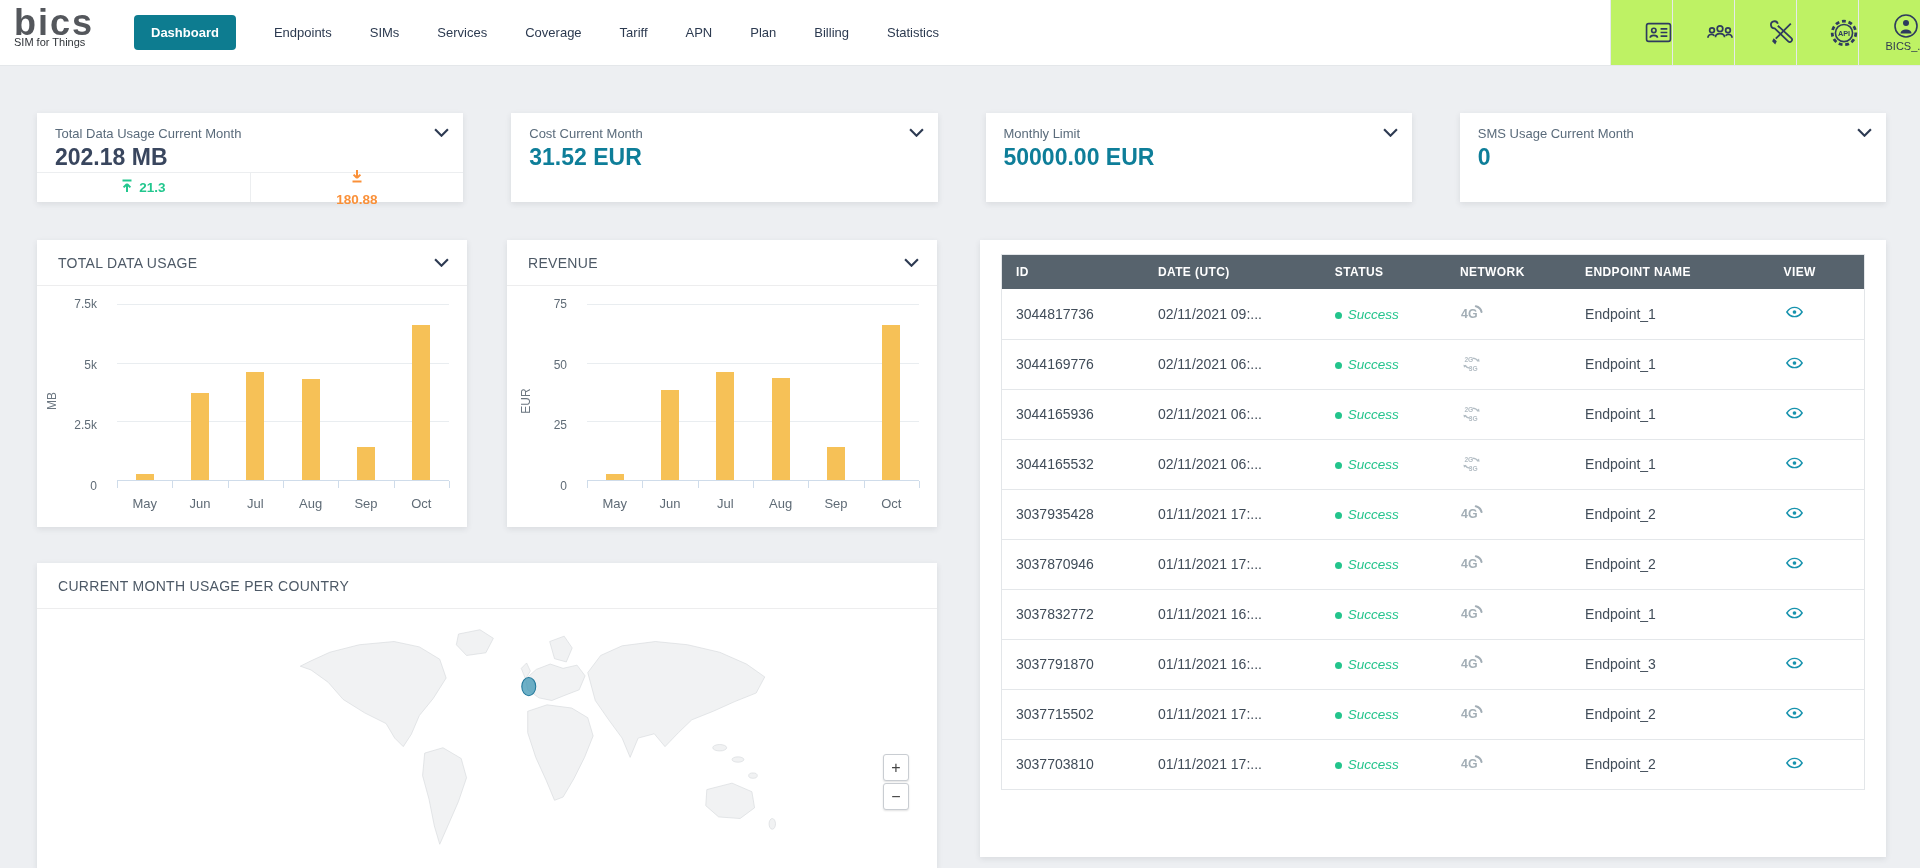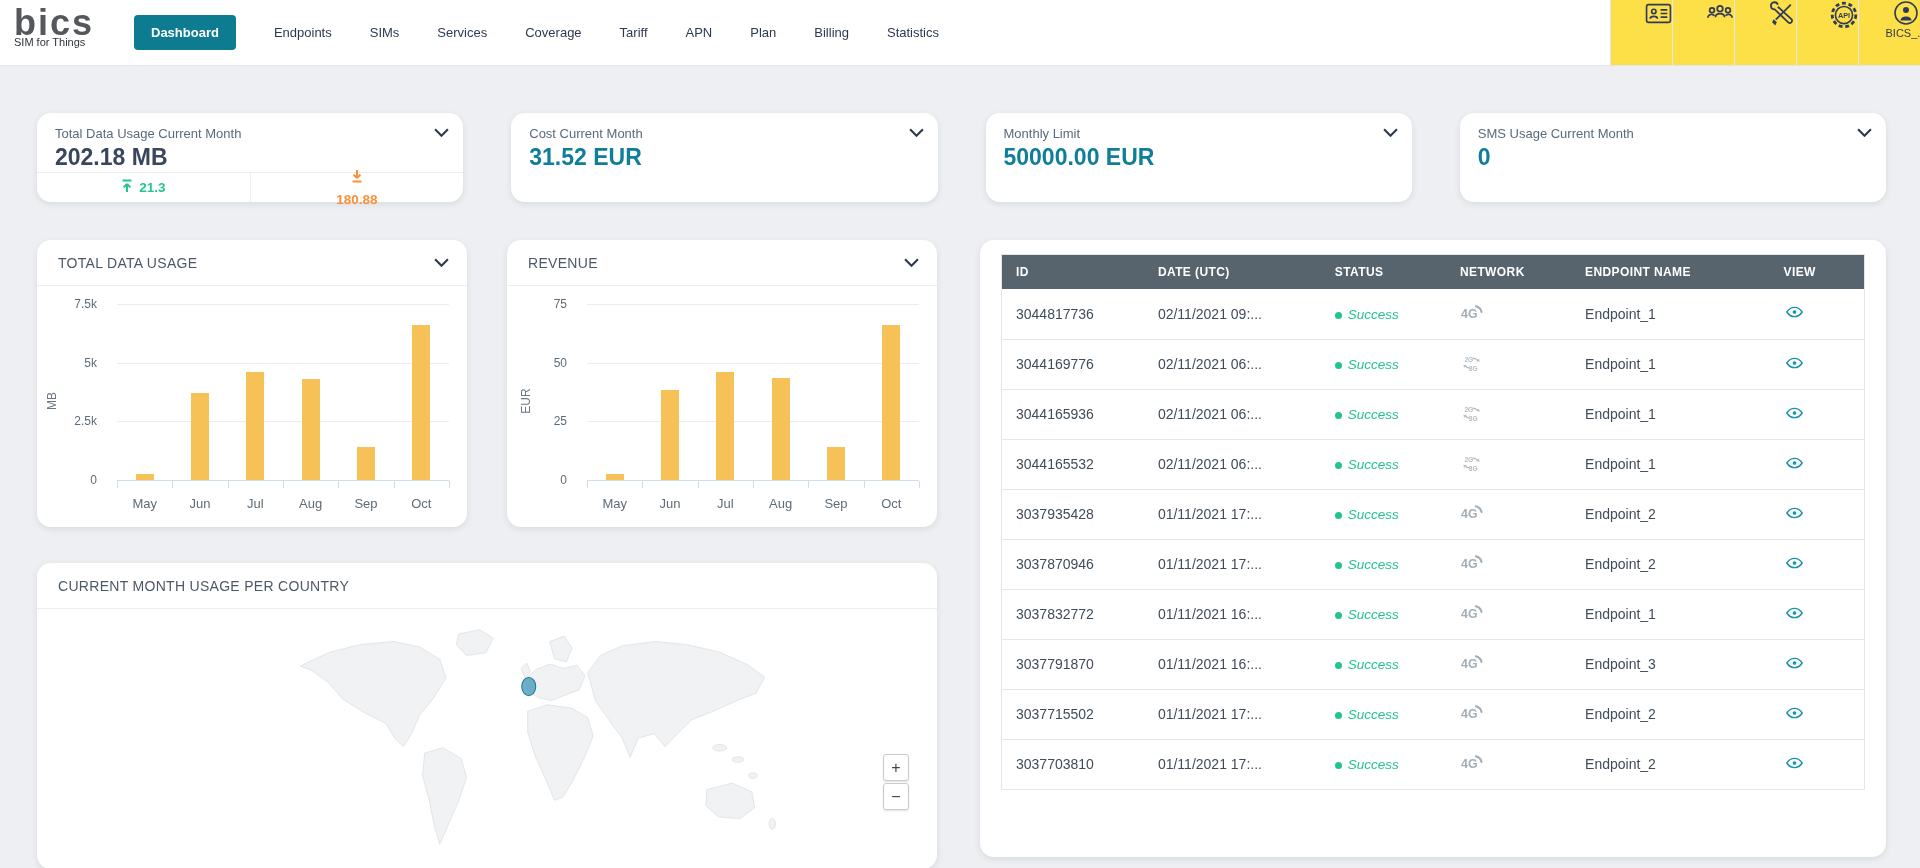--- a/index.html
+++ b/index.html
@@ -18,27 +18,27 @@
   .logo-sub{ font-size:11px; color:#2f3338; margin-top:-2px; }
   nav.main-nav{ display:flex; align-items:center; gap:38px; margin-left:14px; }
   .nav-item{ font-size:13px; color:#2c3a50; cursor:pointer; white-space:nowrap; }
   .nav-item.active{
     background:#0d7c90; color:#fff; font-weight:bold;
     padding:10px 17px; border-radius:4px;
   }
   .header-actions{ margin-left:auto; display:flex; align-items:stretch; }
   .action-cell{
     width:62px; border-left:1px solid #e6e9ec; display:flex; flex-direction:column;
-    align-items:center; justify-content:flex-start; cursor:pointer; background:#fde047;padding-left:33px;
+    align-items:center; justify-content:center; cursor:pointer; background:#bef264;padding-left:33px;
   }
   .action-cell svg{ display:block; }
   .account-label{ font-size:11px; color:#2f3a50; margin-top:1px; }
   
   main{ padding:47px 34px 0 37px; }
-  .card{ background:#fff; border-radius:14px; box-shadow:0 2px 6px rgba(40,50,60,.10); }
+  .card{ background:#fff; border-radius:0; box-shadow:0 2px 6px rgba(40,50,60,.10); }
   .cards-row{ display:grid; grid-template-columns:repeat(4,1fr); gap:48px; height:89px; }
   .sum-card{ position:relative; display:flex; flex-direction:column; }
   .sum-main{ padding:13px 18px 0 18px; flex:1; }
   .sum-title{ font-size:13px; color:#5a6b7b; }
   .sum-value{ font-size:23px; font-weight:bold; margin-top:3px; color:#0e7e99; }
   .sum-value.navy{ color:#39465e; }
   .chev{ position:absolute; top:12px; right:14px; background:none; border:none; cursor:pointer; }
   .sum-sub{ display:flex; border-top:1px solid #eceef0; height:30px; }
   .sub-cell{ flex:1; display:flex; align-items:center; justify-content:center; gap:6px;
              font-size:13.5px; font-weight:bold; }
@@ -53,21 +53,21 @@
     height:46px; display:flex; align-items:center; padding:0 18px 0 21px;
     border-bottom:1px solid #ededee;
   }
   .widget-title{ font-size:14px; color:#4d5966; letter-spacing:.3px; }
   .widget-head .chev{ position:static; margin-left:auto; }
   .chart-body{ position:relative; height:240px; }
   .y-unit{
     position:absolute; left:6px; top:45%; transform:rotate(-90deg);
     font-size:12px; color:#6b7680;
   }
-  .y-ticks{ position:absolute; left:0; width:68px; top:18px; bottom:46px; }
+  .y-ticks{ position:absolute; left:0; width:68px; top:18px; bottom:40px; }
   .y-tick{ position:absolute; right:8px; transform:translateY(-50%); font-size:12px; color:#5f6b76; }
   .plot{ position:absolute; left:80px; right:18px; top:18px; bottom:46px; }
   .gridline{ position:absolute; left:0; right:0; height:1px; background:#e9edf0; }
   .chart-bar{ position:absolute; bottom:0; width:18px; background:#f6c157; }
   .x-axis{ position:absolute; left:0; right:0; bottom:-1px; border-top:1px solid #cfdcea; }
   .x-tickmark{ position:absolute; top:0; width:1px; height:7px; background:#cfdcea; }
   .x-labels{ position:absolute; left:80px; right:18px; bottom:10px; height:20px; }
   .x-label{ position:absolute; transform:translateX(-50%); font-size:13px; color:#5f6b76; }
   
   .map-card{ margin-top:36px; height:306px; }

